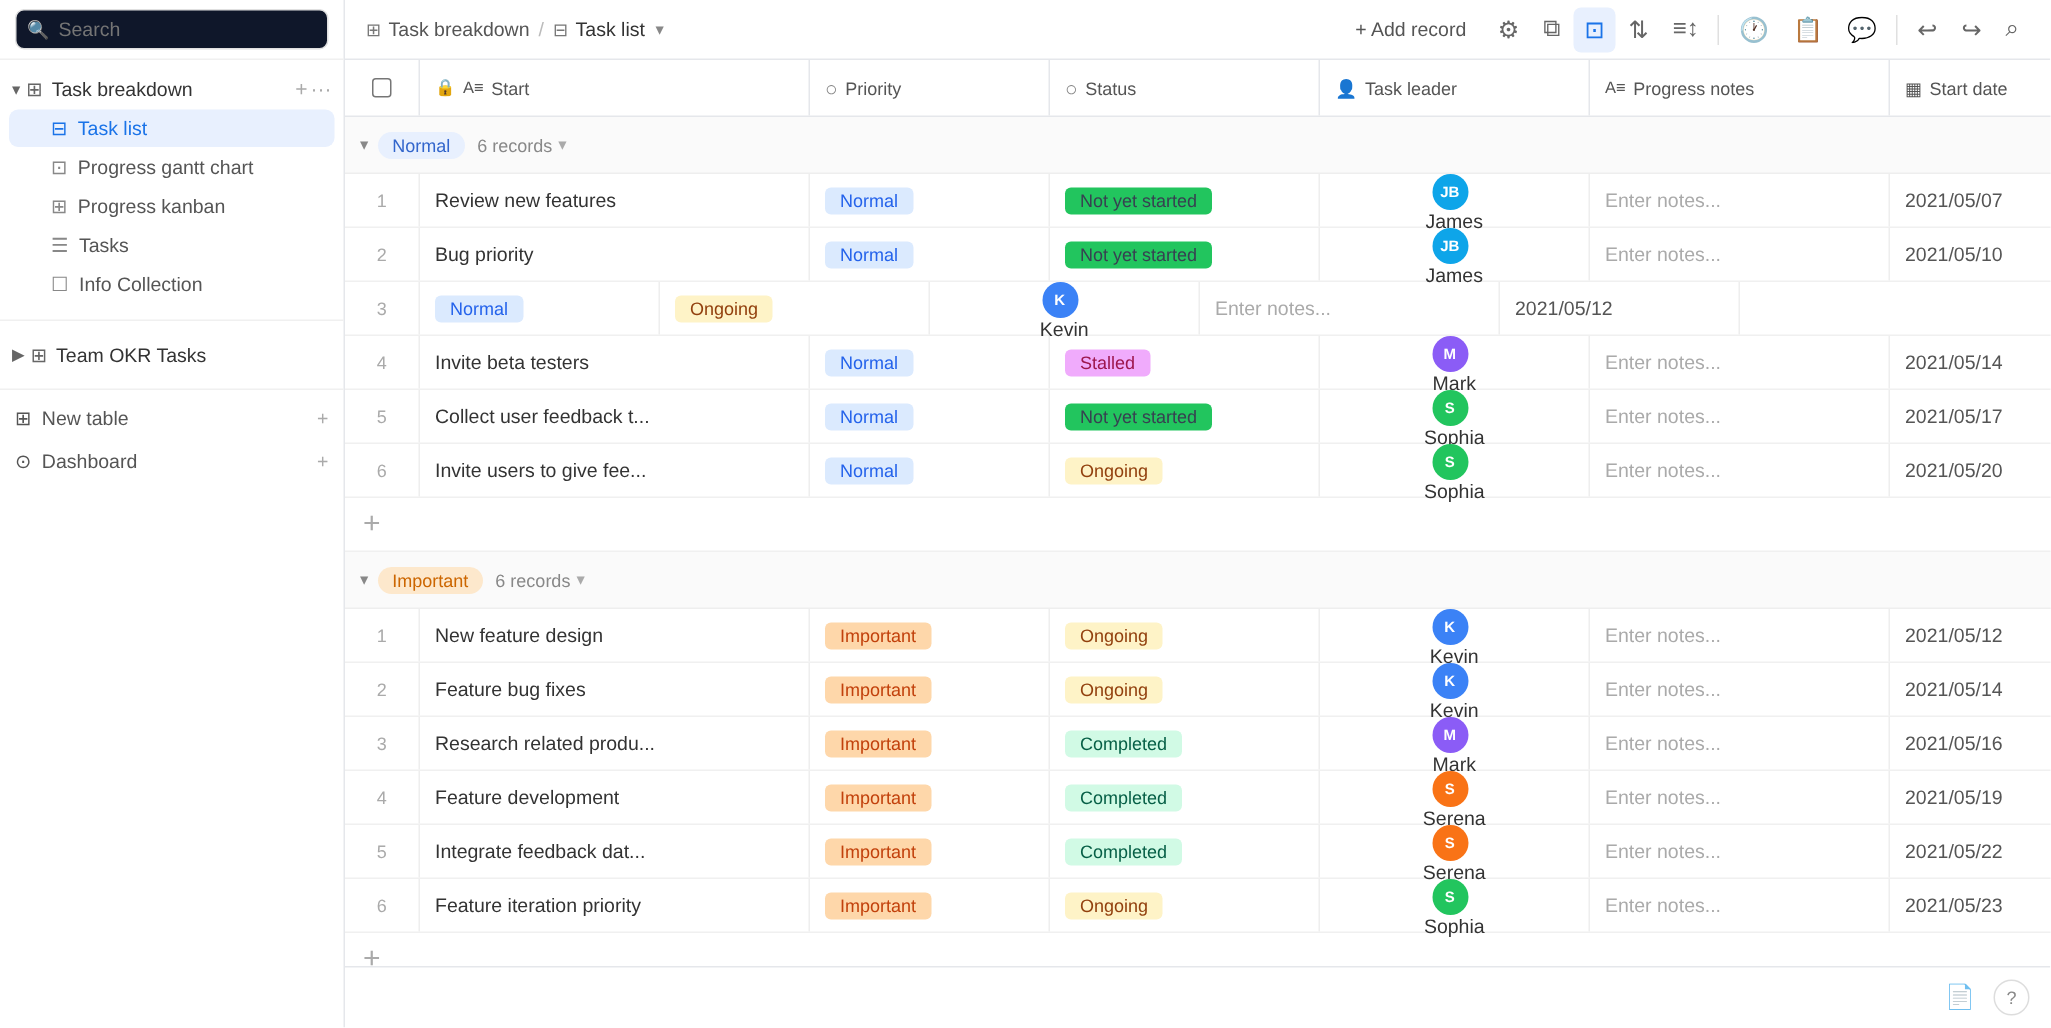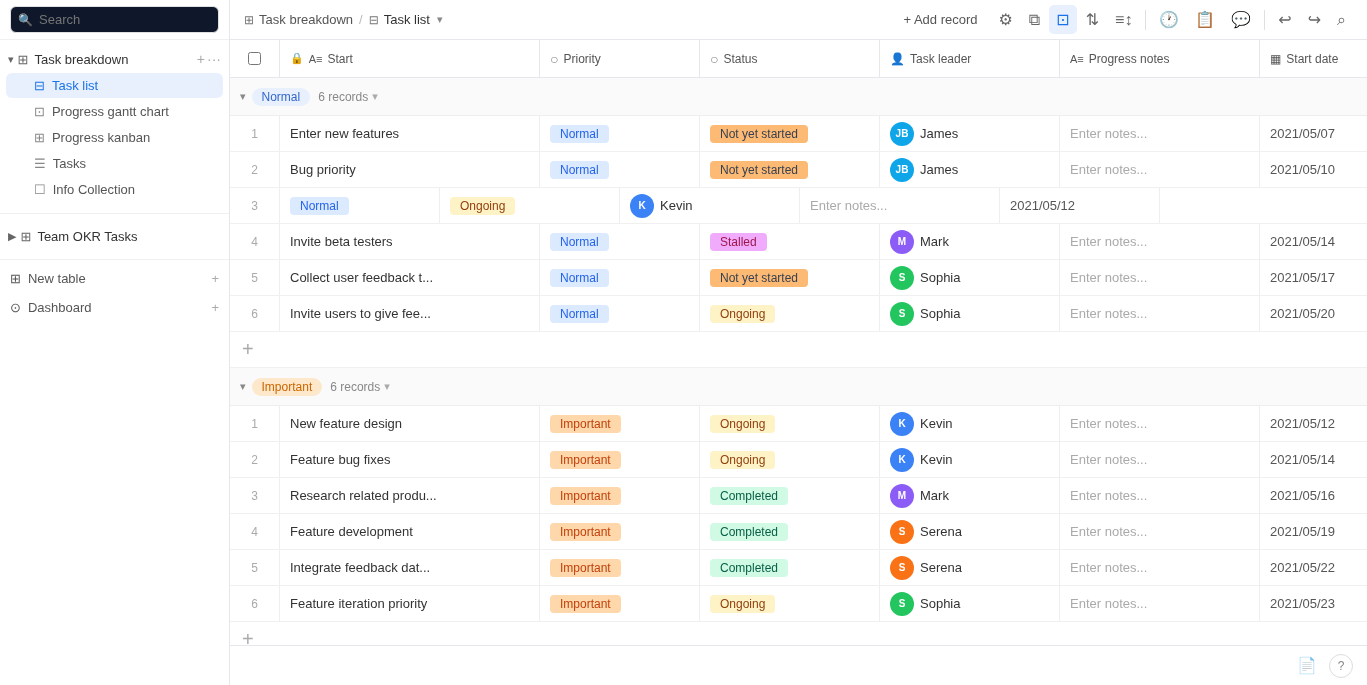--- a/index.html
+++ b/index.html
@@ -75,30 +75,30 @@
     .group-count { color: #888; font-size: 12px; margin-left: 8px; }
     .group-expand { color: #aaa; font-size: 11px; margin-left: 4px; cursor: pointer; }
 
     
     .data-row { display: flex; align-items: center; border-bottom: 1px solid #f0f0f0; height: 36px; }
     .row-num { width: 50px; display: flex; align-items: center; justify-content: center; color: #aaa; font-size: 12px; border-right: 1px solid #eee; height: 100%; flex-shrink: 0; }
     .row-cell { display: flex; align-items: center; padding: 0 10px; height: 100%; border-right: 1px solid #eee; flex-shrink: 0; font-size: 13px; color: #333; }
     .row-task { width: 260px; }
     .row-priority { width: 160px; }
     .row-status { width: 180px; }
-    .row-leader { width: 180px; }
+    .row-leader { width: 180px; flex-direction: column; }
     .row-notes { width: 200px; color: #aaa; }
     .row-startdate { width: 160px; color: #555; }
 
     .priority-badge { padding: 2px 10px; border-radius: 4px; font-size: 12px; }
     .priority-normal { background: #dbeafe; color: #2563eb; }
     .priority-important { background: #fed7aa; color: #c2410c; }
 
     .status-badge { padding: 2px 10px; border-radius: 4px; font-size: 12px; }
-    .status-nys { background: #fdba74; color: #374151; }
+    .status-nys { background: #22c55e; color: #374151; }
     .status-ongoing { background: #fef3c7; color: #92400e; }
     .status-stalled { background: #f0abfc; color: #9d174d; }
     .status-completed { background: #d1fae5; color: #065f46; }
 
     .avatar { width: 24px; height: 24px; border-radius: 50%; display: flex; align-items: center; justify-content: center; font-size: 10px; font-weight: 600; color: #fff; margin-right: 6px; flex-shrink: 0; }
     .avatar-teal { background: #0ea5e9; }
     .avatar-green { background: #22c55e; }
     .avatar-blue { background: #3b82f6; }
     .avatar-purple { background: #8b5cf6; }
     .avatar-orange { background: #f97316; }
@@ -245,21 +245,21 @@
 
     <div id="table-body">
         <div class="group-header-row">
     <span class="group-toggle">▾</span>
     <span class="group-badge normal">Normal</span>
     <span class="group-count">6 records</span>
     <span class="group-expand">▾</span>
   </div>
         <div class="data-row">
       <div class="row-num">1</div>
-      <div class="row-cell row-task">Enter new features</div>
+      <div class="row-cell row-task">Review new features</div>
       <div class="row-cell row-priority">
         <span class="priority-badge priority-normal">Normal</span>
       </div>
       <div class="row-cell row-status">
         <span class="status-badge status-nys">Not yet started</span>
       </div>
       <div class="row-cell row-leader">
         <div class="avatar avatar-teal">JB</div>
         <span>James</span>
       </div>

